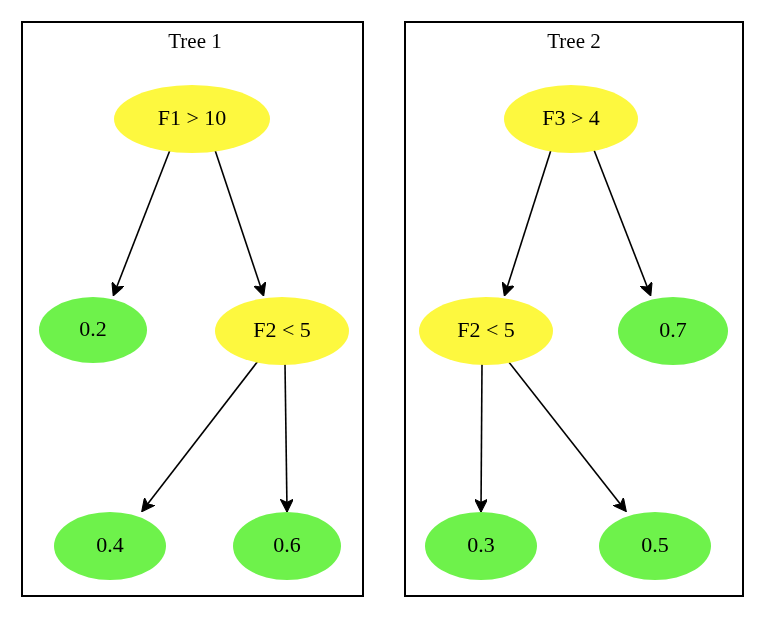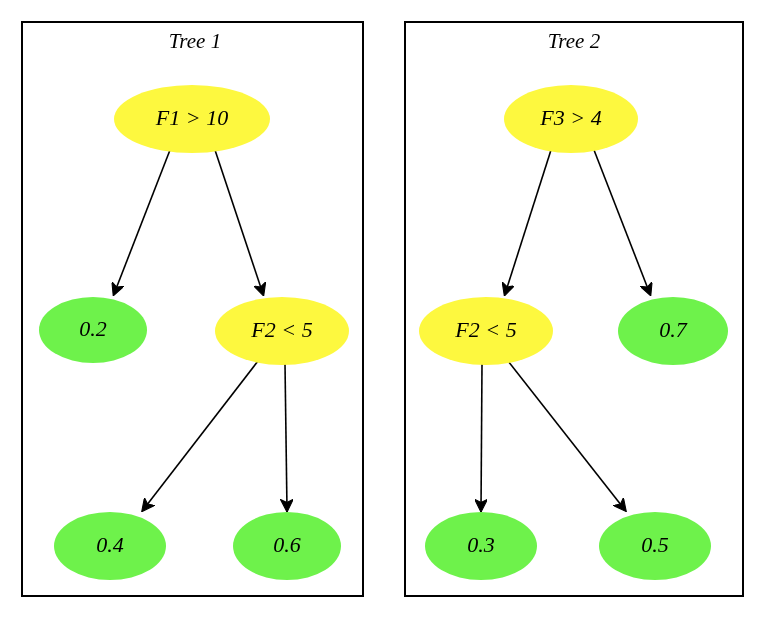--- a/index.html
+++ b/index.html
@@ -9,21 +9,20 @@
   }
   body {
     font-family: "Liberation Serif", "DejaVu Serif", serif;
   }
   #canvas {
     position: relative;
     width: 768px;
     height: 621px;
     background: #ffffff;
     overflow: hidden;
-    font-style: italic;
   }
   #canvas svg {
     position: absolute;
     top: 0;
     left: 0;
     width: 768px;
     height: 621px;
   }
   .cluster-box {
     fill: none;

